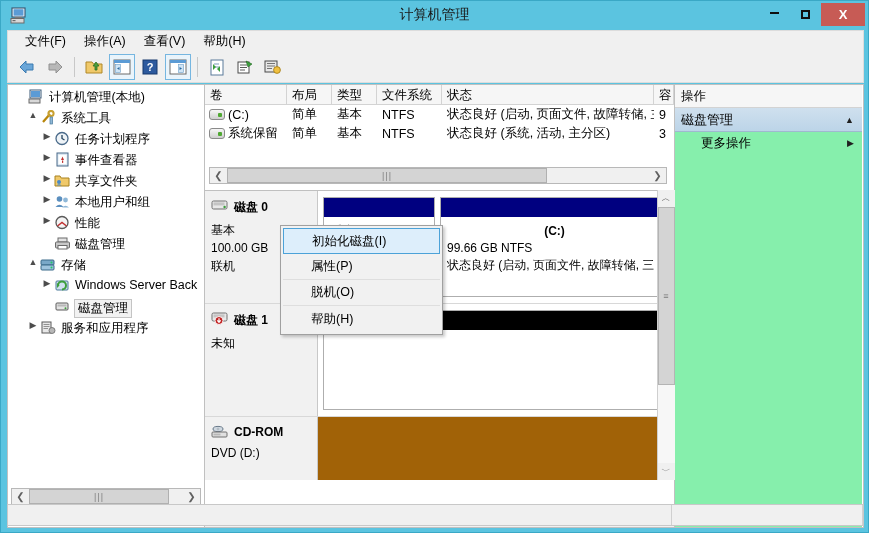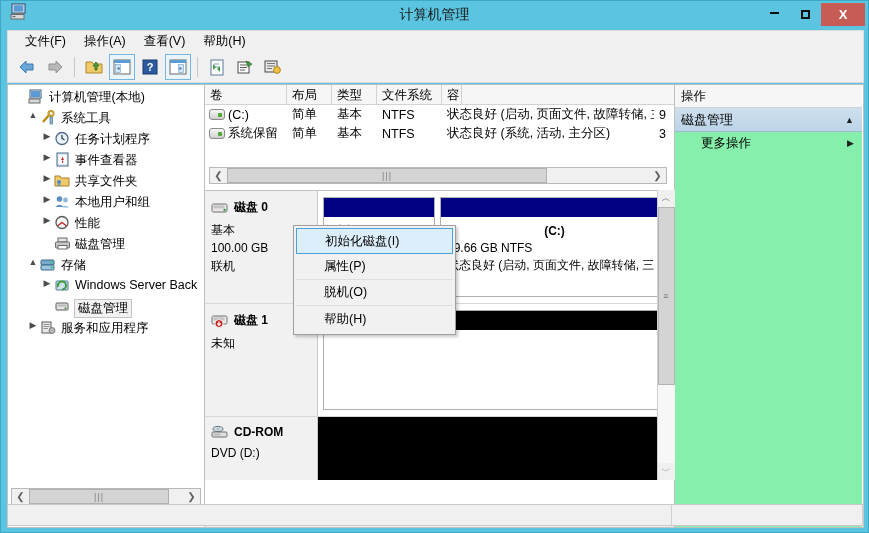--- a/index.html
+++ b/index.html
@@ -16,21 +16,21 @@
     left: 0; top: 0;
     width: 869px; height: 533px;
     background: #5bc4e0;
     border: 1px solid #3aa8c6;
   }
   
   .titlebar {
     position: absolute; left: 0; top: 0;
     width: 867px; height: 28px;
     background: #5bc4e0;
-    display: flex; align-items: flex-start;
+    display: flex; align-items: center;
   }
   .title-icon {
     width: 22px; height: 20px;
     margin-left: 8px; margin-right: 4px;
     position: relative;
   }
   .title-text {
     position: absolute;
     left: 0; right: 0; top: 5px;
     text-align: center;
@@ -193,21 +193,21 @@
     height: 113px;
   }
   .disk-info {
     width: 113px; flex: none;
     background: #f1f1f1;
     border-right: 1px solid #c8c8c8;
     padding: 8px 0 0 6px;
     font-size: 12px;
   }
   .disk-title {
-    display: flex; align-items: flex-end; font-weight: bold; margin-bottom: 5px;
+    display: flex; align-items: flex-start; font-weight: bold; margin-bottom: 5px;
   }
   .disk-ico { width: 18px; height: 14px; margin-right: 5px; position: relative; flex:none;}
   .disk-meta { line-height: 18px; color: #000; font-size: 12px; }
   .disk-bars {
     flex: 1; padding: 6px 5px 6px 5px; display: flex; gap: 5px;
     position: relative;
   }
   .part {
     border: 1px solid #aeaeae;
     background: #fff;
@@ -216,21 +216,21 @@
   }
   .part-top { height: 19px; background: #000080; flex: none; }
   .part-top.unalloc { background: #000000; }
   .part-body {
     flex: 1; padding: 6px 6px 0 6px;
     font-size: 12px; line-height: 17px; overflow: hidden;
     white-space: nowrap;
   }
   .part-body .pb-name { font-weight: bold; }
   .cdrom-row {
-    display: flex; height: 70px; background:#000000;gap:8px;
+    display: flex; height: 70px; background:#a16207;gap:8px;
   }
   .graph-vscroll {
     position: absolute; right: 0; top: 105px;
     width: 17px; height: 290px;
     background: #f0f0f0; border-left: 1px solid #cfcfcf;
     display: flex; flex-direction: column; align-items: center;
   }
   .vs-arrow {
     width: 17px; height: 17px; display:flex; align-items:center; justify-content:center;
     color: #606060; font-size: 9px; background: #f0f0f0;
@@ -578,20 +578,21 @@
     </div>
 
     <div class="center-pane">
 
       <div class="vol-list">
         <div class="vol-header">
           <div class="vh-cell" style="width:82px">卷</div>
           <div class="vh-cell" style="width:45px">布局</div>
           <div class="vh-cell" style="width:45px">类型</div>
           <div class="vh-cell" style="width:65px">文件系统</div>
+          <div class="vh-cell" style="width:212px">状态</div>
           <div class="vh-cell" style="width:20px">容</div>
         </div>
 
         <div class="vol-row">
           <div class="vr-cell" style="width:82px;display:flex;align-items:center;padding-left:0">
             <span class="vol-ico"></span>
             <span>(C:)</span>
           </div>
           <div class="vr-cell" style="width:45px">简单</div>
           <div class="vr-cell" style="width:45px">基本</div>
@@ -696,21 +697,21 @@
                   <rect x="2.5" y="8.6" width="7" height="1.8" fill="#b8b8b8"></rect>
                 </svg>
               </span>
               <span>CD-ROM</span>
             </div>
             <div class="disk-meta">DVD (D:)</div>
           </div>
           <div class="disk-bars"></div>
         </div>
 
-        <div class="ctx-menu" style="left:88px; top:34px">
+        <div class="ctx-menu" style="left:75px; top:34px">
           <div class="ctx-item highlight">初始化磁盘(I)</div>
           <div class="ctx-item">属性(P)</div>
           <div class="ctx-item">脱机(O)</div>
           <div class="ctx-item">帮助(H)</div>
         </div>
       </div>
 
       <div class="graph-vscroll">
         <div class="vs-arrow">︿</div>
         <div class="vs-track">

